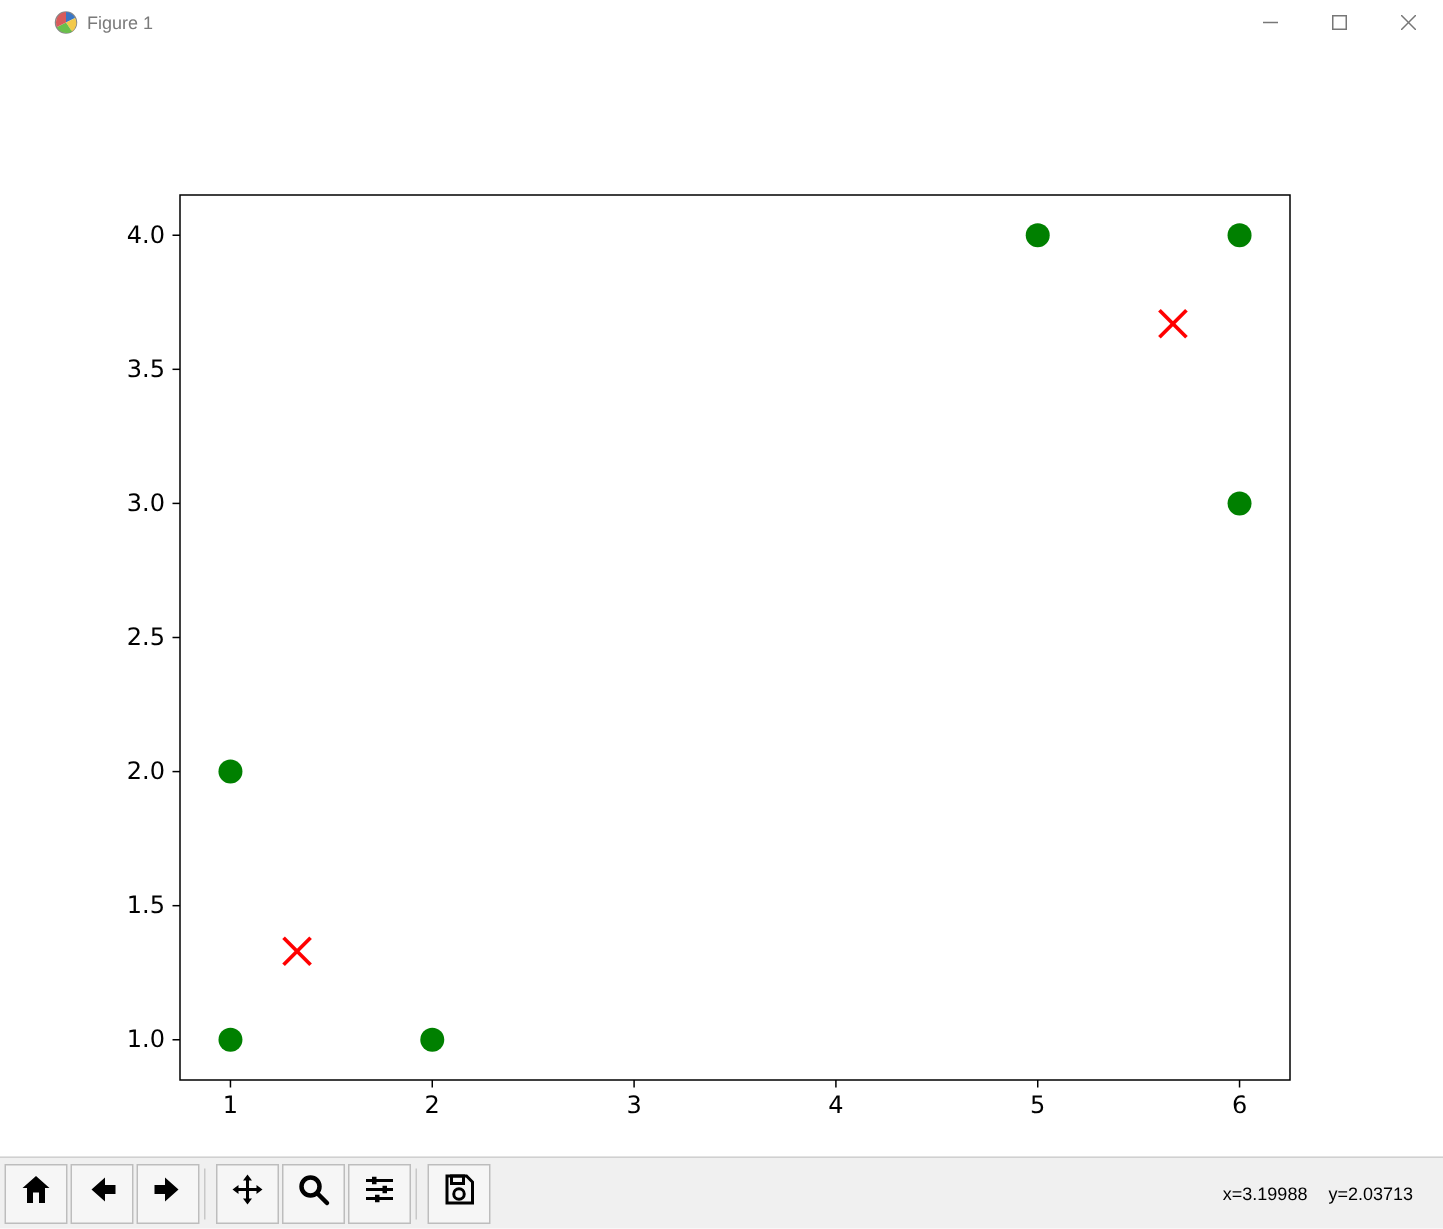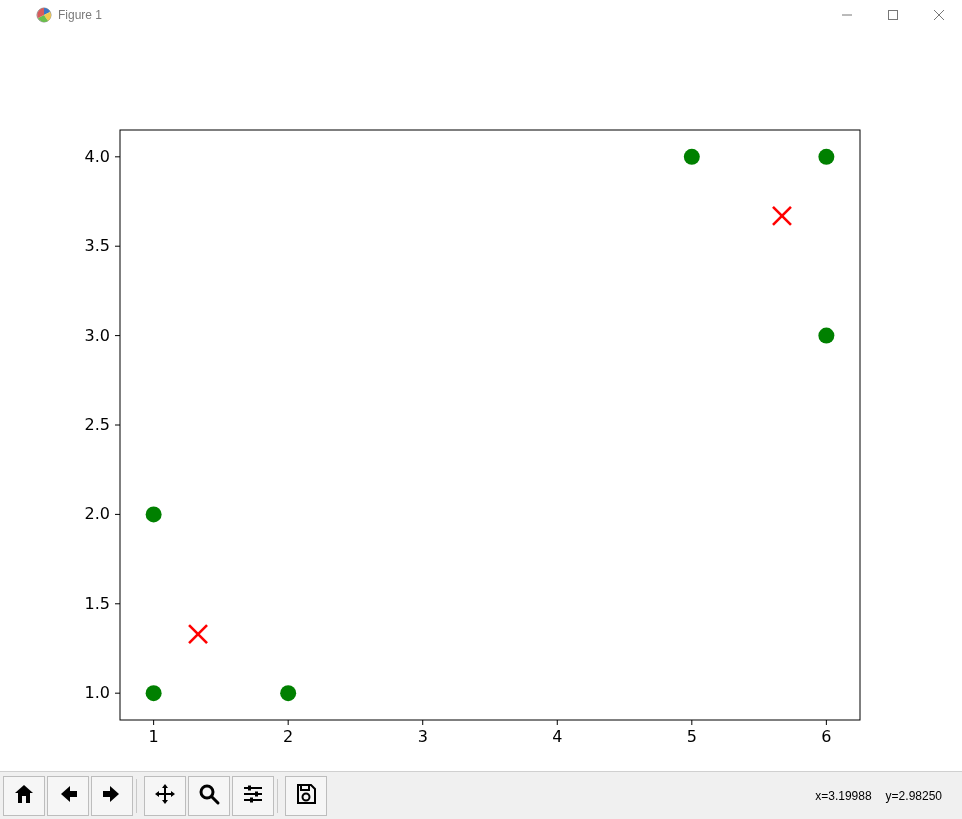--- a/index.html
+++ b/index.html
@@ -251,15 +251,15 @@
         <svg width="24" height="24" viewBox="0 0 24 24">
           <path d="M4 3 L17 3 L21 7 L21 21 L4 21 Z" fill="none" stroke="#000" stroke-width="2"></path>
           <rect x="7" y="3" width="8" height="5" fill="none" stroke="#000" stroke-width="2"></rect>
           <circle cx="12" cy="15" r="3.5" fill="none" stroke="#000" stroke-width="2"></circle>
         </svg>
       </span>
     </div>
   </div>
   <div class="coord">
     <span>x=3.19988</span>
-    <span>y=2.98250</span>
+    <span>y=2.03713</span>
   </div>
 </div>
 
 </body></html>

